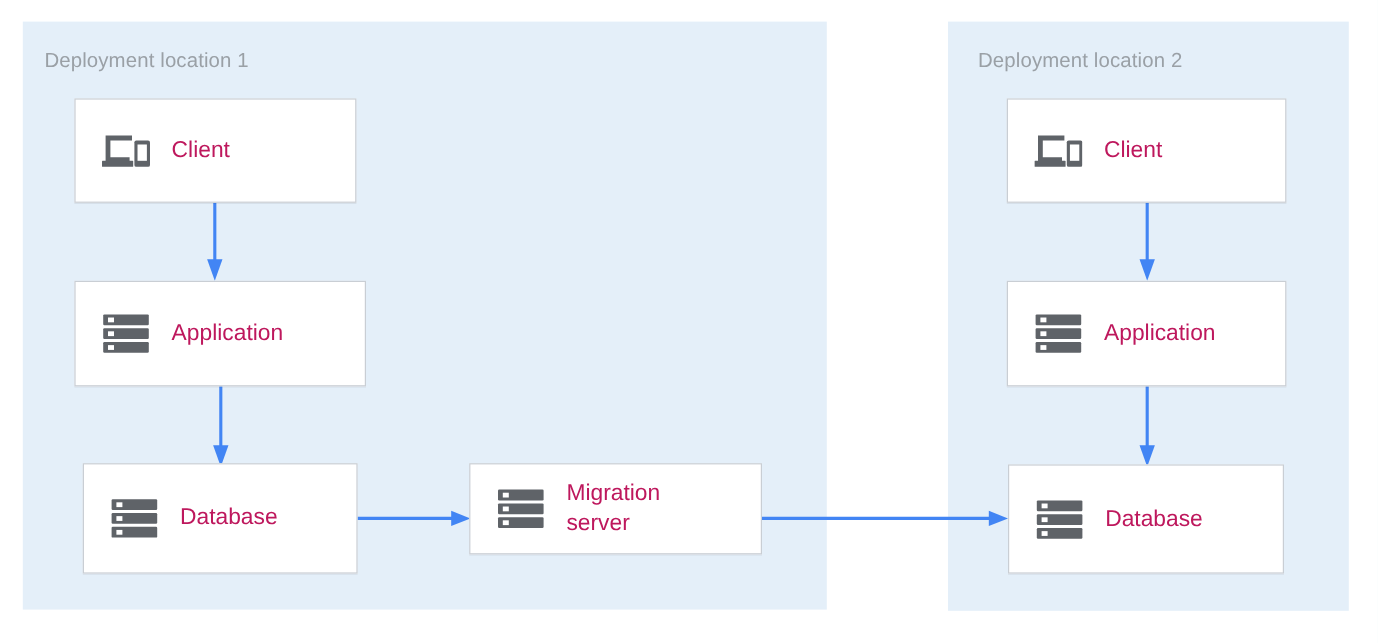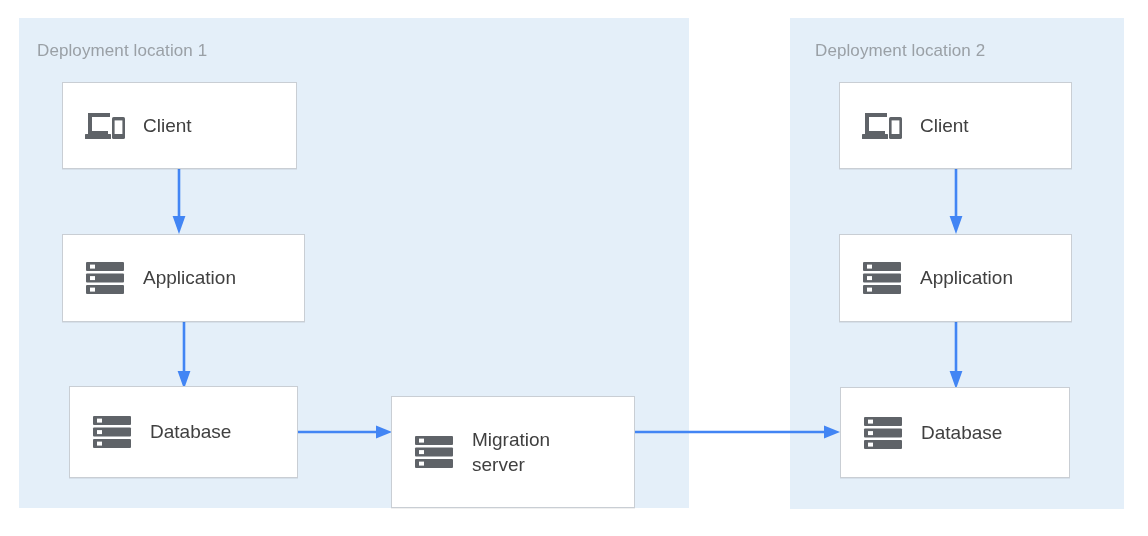--- a/index.html
+++ b/index.html
@@ -52,21 +52,21 @@
     margin-left: 22px;
     display: flex;
     align-items: center;
     justify-content: center;
   }
   .node-icon svg { display: block; }
   .node-label {
     flex: 1 1 auto;
     margin-left: 18px;
     margin-right: 10px;
-    color: #404040;
+    color: #be185d;
     font-size: 19px;
     line-height: 24px;
     text-align: left;
     white-space: pre-line;
   }
   .node-label.two-line { line-height: 25px; }
 
   
   .edge {
     position: absolute;
@@ -160,21 +160,21 @@
         <rect x="1" y="12.5" width="38" height="9" rx="1"></rect>
         <rect x="1" y="24" width="38" height="9" rx="1"></rect>
         <rect x="5" y="3.6" width="5" height="4" fill="#ffffff"></rect>
         <rect x="5" y="15.1" width="5" height="4" fill="#ffffff"></rect>
         <rect x="5" y="26.6" width="5" height="4" fill="#ffffff"></rect>
       </svg>
     </span>
     <span class="node-label">Database</span>
   </div>
 
-  <div class="node" style="left:391px; top:396px; width:244px; height:112px;">
+  <div class="node" style="left:391px; top:386px; width:244px; height:76px;">
     <span class="node-icon">
       <svg width="40" height="34" viewBox="0 0 40 34" xmlns="http://www.w3.org/2000/svg" fill="#5f6368">
         <rect x="1" y="1" width="38" height="9" rx="1"></rect>
         <rect x="1" y="12.5" width="38" height="9" rx="1"></rect>
         <rect x="1" y="24" width="38" height="9" rx="1"></rect>
         <rect x="5" y="3.6" width="5" height="4" fill="#ffffff"></rect>
         <rect x="5" y="15.1" width="5" height="4" fill="#ffffff"></rect>
         <rect x="5" y="26.6" width="5" height="4" fill="#ffffff"></rect>
       </svg>
     </span>

